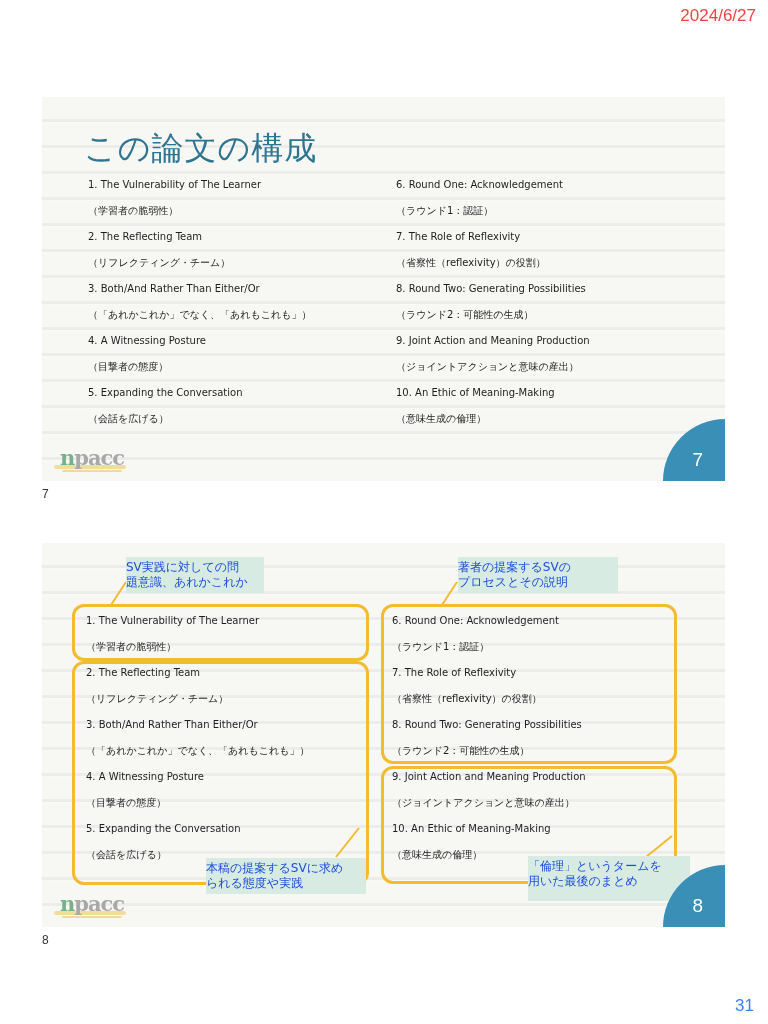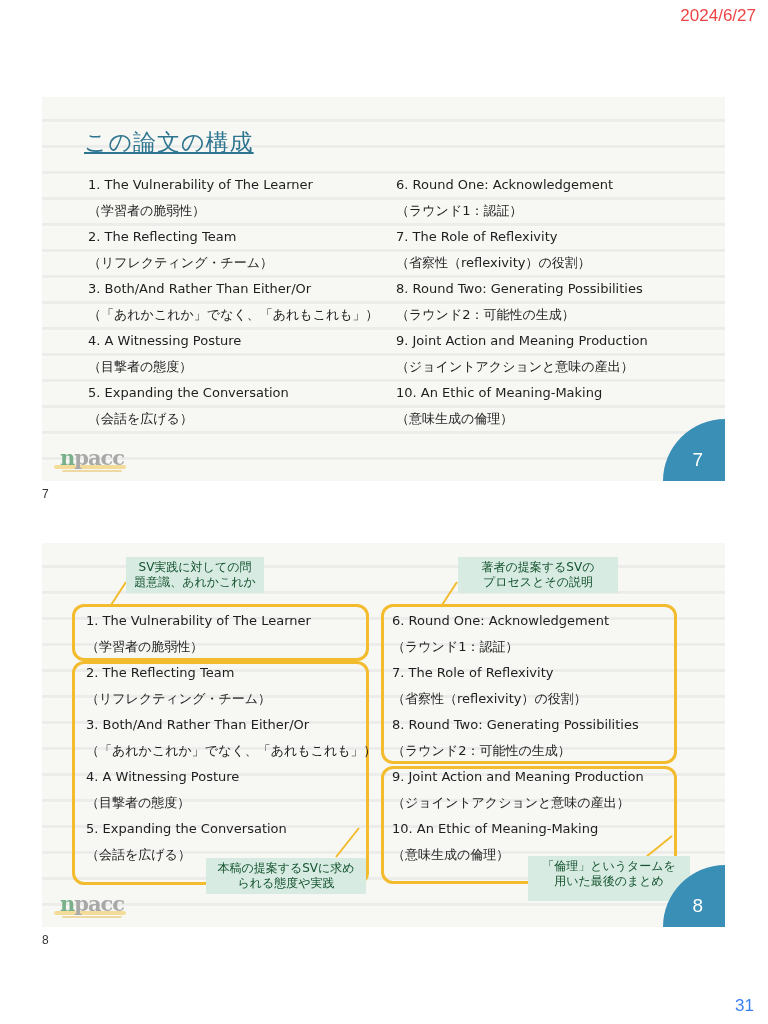--- a/index.html
+++ b/index.html
@@ -9,45 +9,45 @@
   }
   .date { position: absolute; right: 12px; top: 6px; font-size: 17px; color: #ef4444; font-family: "Liberation Sans", sans-serif; }
   .page-num { position: absolute; right: 14px; top: 996px; font-size: 17px; color: #3b82f6; font-family: "Liberation Sans", sans-serif; }
   .slide-caption { position: absolute; left: 42px; font-size: 12px; color: #333; font-family: "Liberation Sans", sans-serif; }
 
   .slide {
     position: absolute; left: 42px; width: 683px; height: 384px; overflow: hidden;
     background-color: #f6f6f3;
     background-image: repeating-linear-gradient(180deg, #f7f7f4 0px, #f7f7f4 22px, #ececea 22px, #ececea 25px, #f9f9f7 25px, #f9f9f7 26px);
   }
-  .slide-title { position: absolute; left: 42px; top: 30px; font-size: 23px; color: #2e7590; letter-spacing: 1px; text-decoration: underline; }
+  .slide-title { position: absolute; left: 42px; top: 30px; font-size: 32px; color: #2e7590; letter-spacing: 1px; }
 
-  .col { position: absolute; font-size: 13px; color: #1e1e1e; }
+  .col { position: absolute; font-size: 10px; color: #1e1e1e; }
   .col .line { height: 26px; line-height: 26px; white-space: nowrap; }
 
   .corner {
     position: absolute; right: 0; bottom: 0; width: 62px; height: 62px;
     background: #3a8fb7; border-top-left-radius: 62px;
   }
   .corner-num {
     position: absolute; right: 22px; bottom: 10px; font-size: 19px; color: #ffffff; font-family: "Liberation Sans", sans-serif;
   }
   .logo { position: absolute; left: 12px; bottom: 8px; width: 72px; height: 28px; }
   .logo-text {
     position: absolute; left: 6px; top: 0; font-family: "DejaVu Serif", serif; font-weight: bold; font-size: 21px;
     color: #a8a8a8; letter-spacing: -1px;
   }
   .logo-text .g { color: #78b08a; }
   .logo-swoosh { position: absolute; left: 0; top: 20px; width: 72px; height: 4px; background: #f2d78a; border-radius: 3px; opacity: 0.85; }
   .logo-swoosh2 { position: absolute; left: 8px; top: 25px; width: 60px; height: 2px; background: #e8c56b; border-radius: 2px; opacity: 0.6; }
 
   .frame { position: absolute; border: 3px solid #f3bb2e; border-radius: 12px; box-sizing: border-box; }
   .note {
-    position: absolute; background: #d7ebe3; font-size: 12px; color: #14532d; text-align: center; line-height: 15px;
-    padding: 3px 6px; box-sizing: border-box;
+    position: absolute; background: #d7ebe3; font-size: 12px; color: #1d4ed8; text-align: left; line-height: 15px;
+    padding: 3px 0; box-sizing: border-box;
   }
   svg.leader { position: absolute; left: 0; top: 0; width: 683px; height: 384px; pointer-events: none; }
 </style>
 </head>
 <body>
 
 <div class="date">2024/6/27</div>
 
 <div class="slide" style="top:97px;">
   <div class="slide-title">この論文の構成</div>

